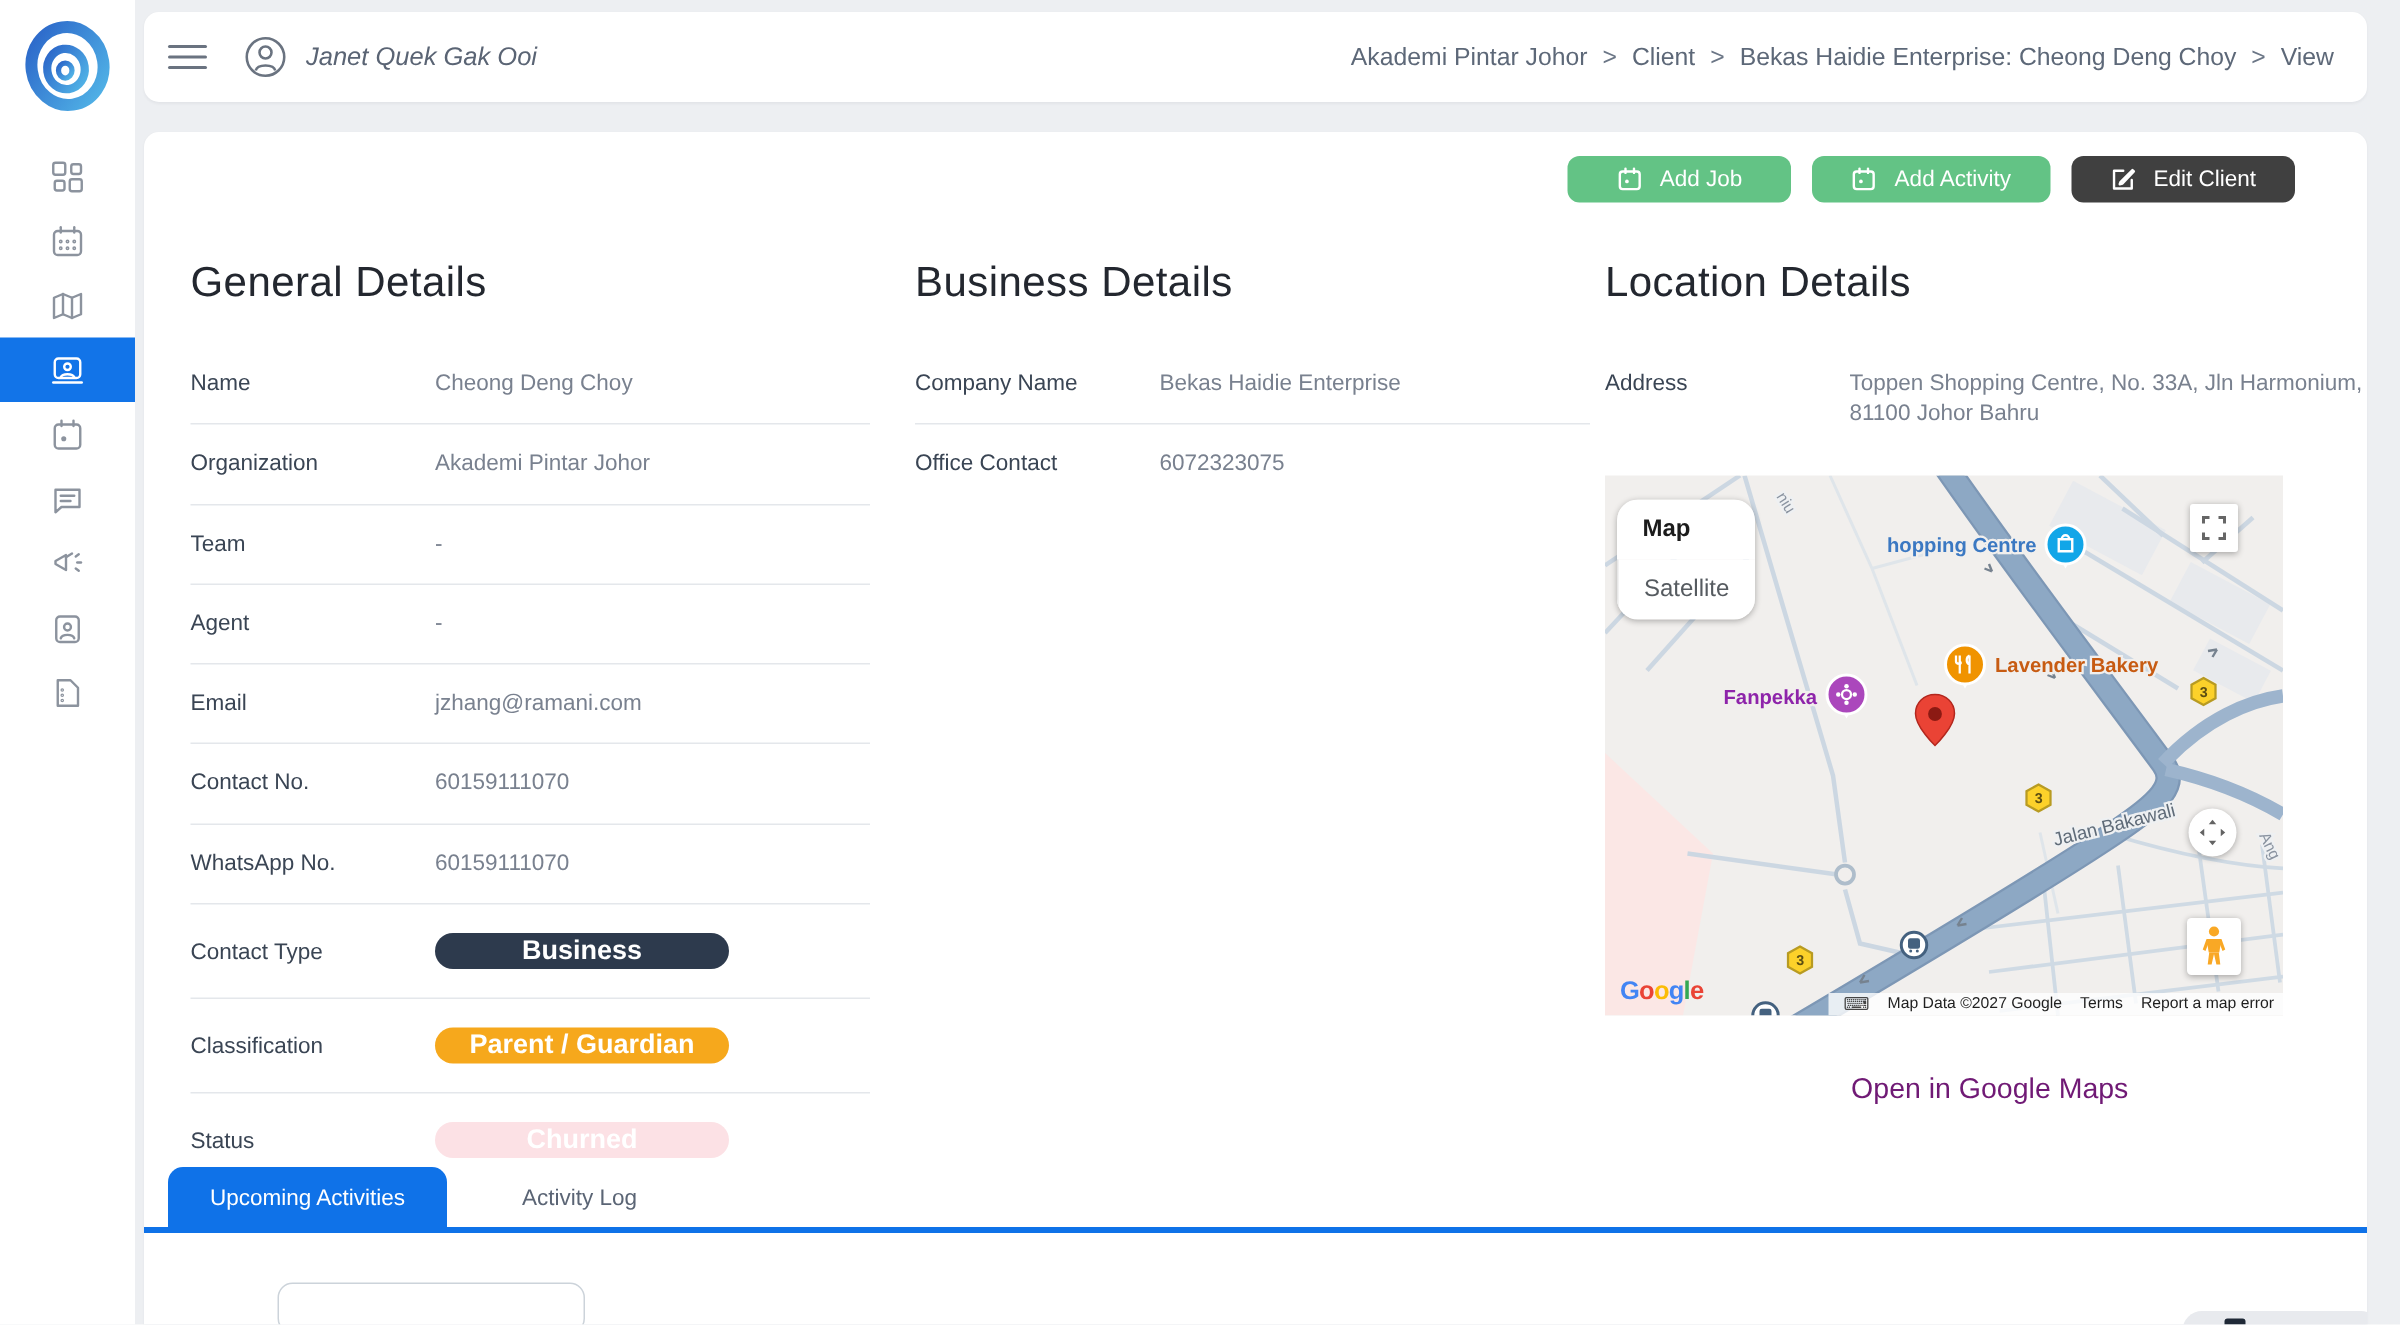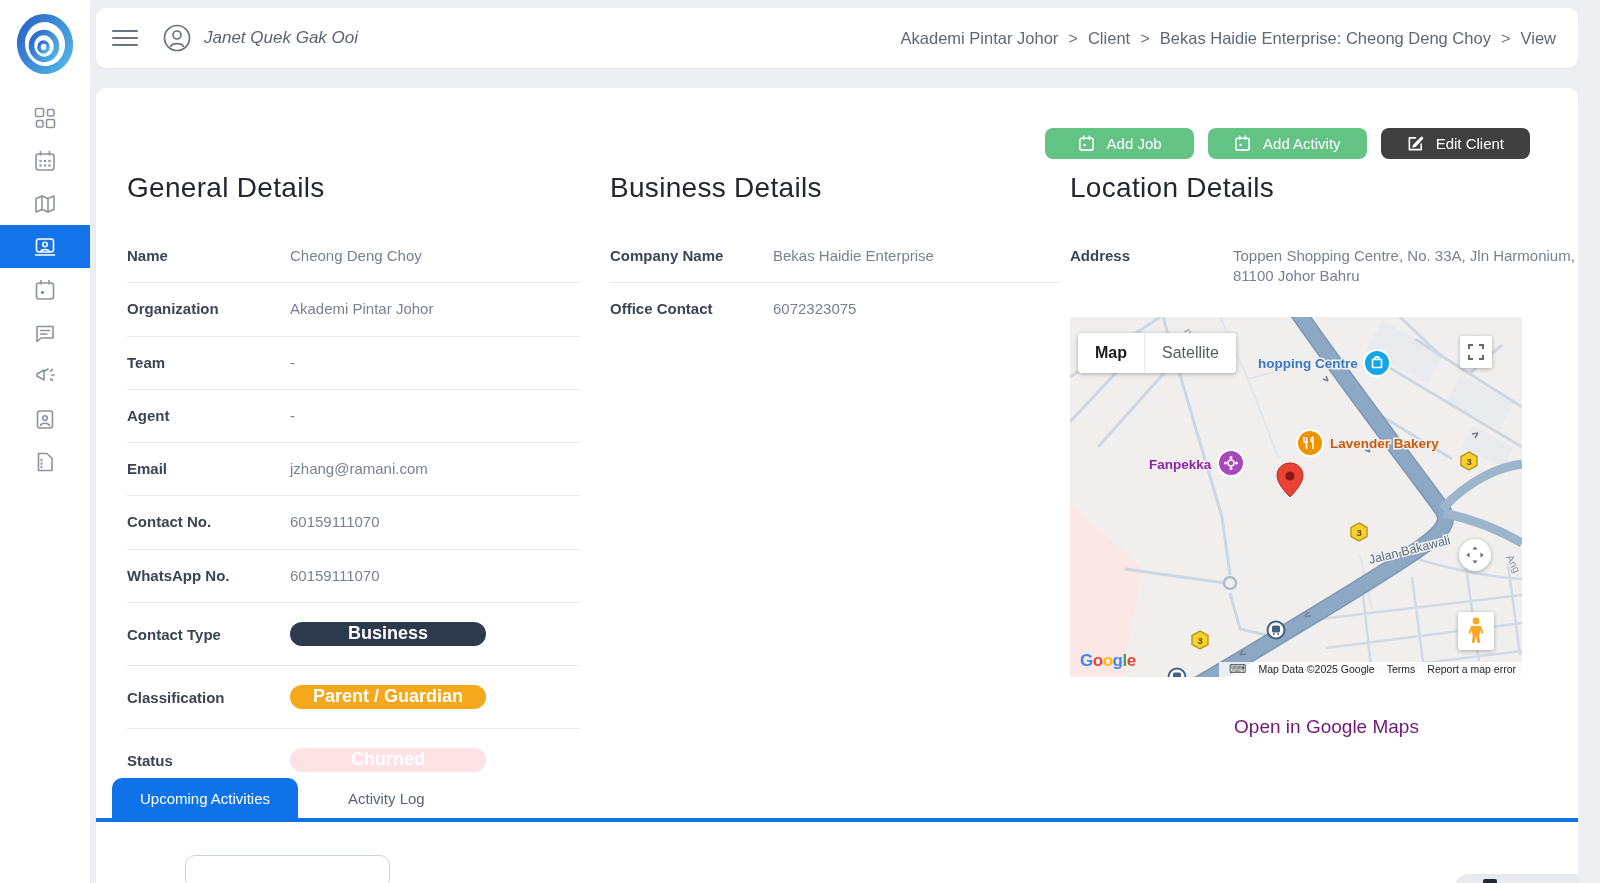--- a/index.html
+++ b/index.html
@@ -23,48 +23,48 @@
   .user-chip { display:flex; align-items:center; margin-left:24px;font-style:italic; }
   .user-chip svg { stroke:#6a7380; fill:none; stroke-width:1.7; }
   .user-name { margin-left:12px; font-size:17px; color:#5a6474; }
   .crumbs { margin-left:auto; margin-right:22px; font-size:16.5px; color:#5d6878; white-space:nowrap; }
   .crumbs .sep { margin:0 10px; color:#6b7686; }
 
   
   .card { position:absolute; left:96px; top:88px; width:1482px; height:795px; background:#fff;
           border-radius:10px 10px 0 0; box-shadow:0 1px 2px rgba(30,40,60,.05); overflow:hidden; }
 
-  .toolbar { position:absolute; top:40px; right:48px; display:flex; gap:14px;padding-left:35px; }
+  .toolbar { position:absolute; top:16px; right:48px; display:flex; gap:14px;padding-left:35px; }
   .btn { height:31px; border:none; border-radius:8px; color:#fff; font-size:15px; font-family:inherit;
          display:flex; align-items:center; justify-content:center; gap:12px; padding:0 26px; cursor:pointer; min-width:149px; }
   .btn svg { stroke:#fff; fill:none; stroke-width:1.7; stroke-linecap:round; stroke-linejoin:round; }
   .btn.green { background:#63c385; }
   .btn.yellow { background:#404040; }
 
   .col { position:absolute; top:84px; }
   .col-1 { left:31px;  width:453px; }
   .col-2 { left:514px; width:450px; }
   .col-3 { left:974px; width:513px; }
   .sec-title { font-size:28px; font-weight:300; color:#23272f; letter-spacing:.3px; margin-bottom:26px; }
 
   .row { display:flex; align-items:flex-start; padding:16px 0; border-bottom:1px solid #e4e7eb; }
   .rows .row:last-child { border-bottom:none; }
-  .lbl { width:163px; flex:0 0 163px; font-size:15px; font-weight:700; color:#3a4554; padding-top:1px; }
+  .lbl { width:163px; flex:0 0 163px; font-size:15px; font-weight:400; color:#3a4554; padding-top:1px; }
   .val { font-size:15px; color:#79818f; line-height:1.35; }
   .row.pill-row { align-items:center; padding:19px 0; }
   .pill { width:196px; height:24px; border-radius:12px; color:#fff; font-size:18px; font-weight:700;
           display:flex; align-items:center; justify-content:center; }
   .pill-navy { background:#2d3a4d; }
   .pill-orange { background:#f6a81c; }
   .pill-pink { background:#fce1e5; }
 
   
   .map-wrap { position:relative; width:452px; height:360px; margin-top:14px; background:#f1efed; overflow:hidden; cursor:grab; }
   .map-wrap svg.roads { position:absolute; left:0; top:0; }
-  .map-type { position:absolute; left:8px; top:16px; display:flex; box-shadow:0 1px 4px rgba(0,0,0,.3); border-radius:4px; overflow:hidden; z-index:3; }
+  .map-type { position:absolute; left:8px; top:16px; display:flex; box-shadow:0 1px 4px rgba(0,0,0,.3); border-radius:14px; overflow:hidden; z-index:3;flex-direction:column; }
   .map-type div { background:#fff; height:40px; display:flex; align-items:center; padding:0 17px; font-size:16px; cursor:pointer; }
   .map-type .t-map { font-weight:700; color:#1b1b1b; }
   .map-type .t-sat { color:#565b60; border-left:1px solid #e6e6e6; }
   .fullscreen-btn { position:absolute; right:30px; top:19px; width:32px; height:32px; background:#fff; border-radius:2px;
                     box-shadow:0 1px 4px rgba(0,0,0,.3); display:flex; align-items:center; justify-content:center; cursor:pointer; z-index:3; }
   .pan-btn { position:absolute; right:31px; top:222px; width:32px; height:32px; background:#fff; border-radius:50%;
              box-shadow:0 1px 4px rgba(0,0,0,.3); display:flex; align-items:center; justify-content:center; color:#636363; z-index:3; cursor:pointer; }
   .pegman-btn { position:absolute; right:28px; top:295px; width:36px; height:38px; background:#fff; border-radius:3px;
                 box-shadow:0 1px 4px rgba(0,0,0,.3); display:flex; align-items:center; justify-content:center; z-index:3; cursor:grab; }
   .g-logo { position:absolute; left:10px; bottom:6px; font-size:17px; font-weight:700; letter-spacing:-.5px; z-index:3; }
@@ -448,21 +448,21 @@
           <path d="M4 9 l-2.5,7 1.8,1 2,-5 M14 9 l2.5,7 -1.8,1 -2,-5" fill="#f9a825"></path>
         </svg>
       </div>
 
       <div class="g-logo">
         <span>G</span><span>o</span><span>o</span><span>g</span><span>l</span><span>e</span>
       </div>
 
       <div class="map-attr">
         <span class="kbd">⌨</span>
-        <span>Map Data ©2025 Google</span>
+        <span>Map Data ©2027 Google</span>
         <span>Terms</span>
         <span>Report a map error</span>
       </div>
     </div>
 
     <a class="open-maps">Open in Google Maps</a>
   </div>
 
   <div class="tabs">
     <div class="tab-active">Upcoming Activities</div>

